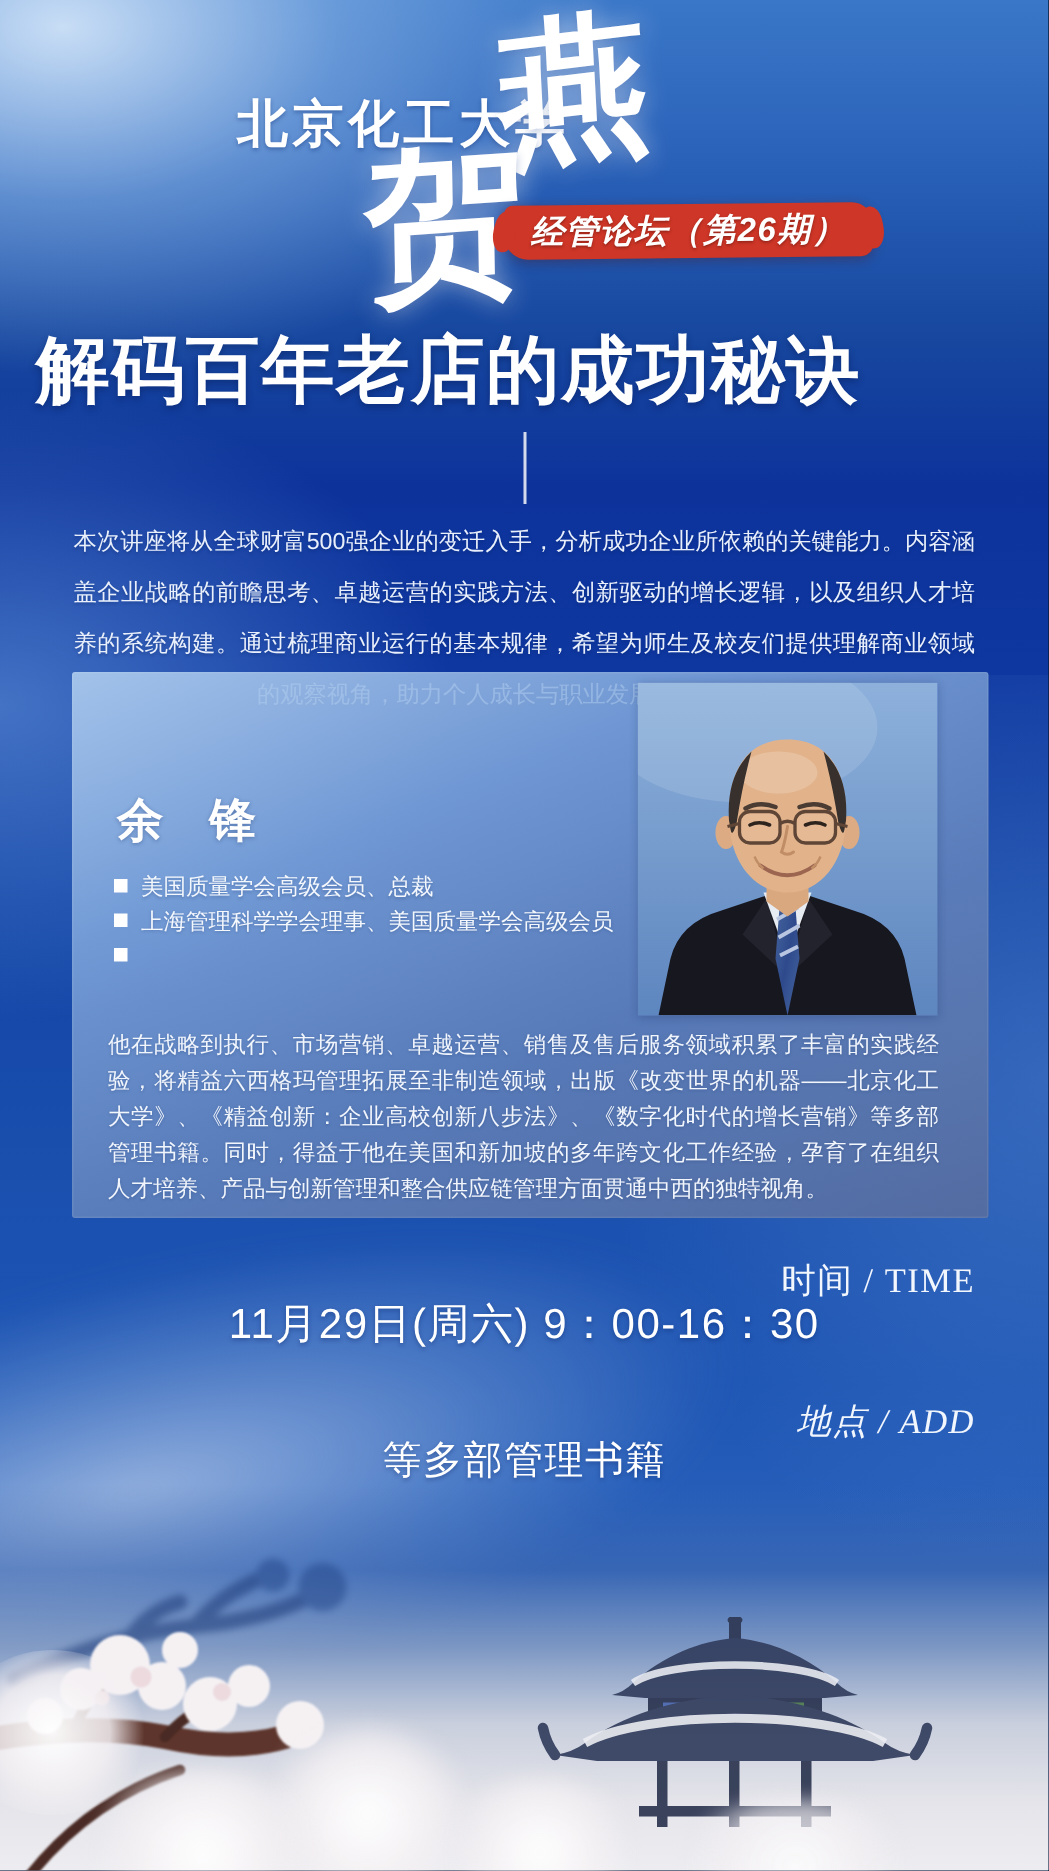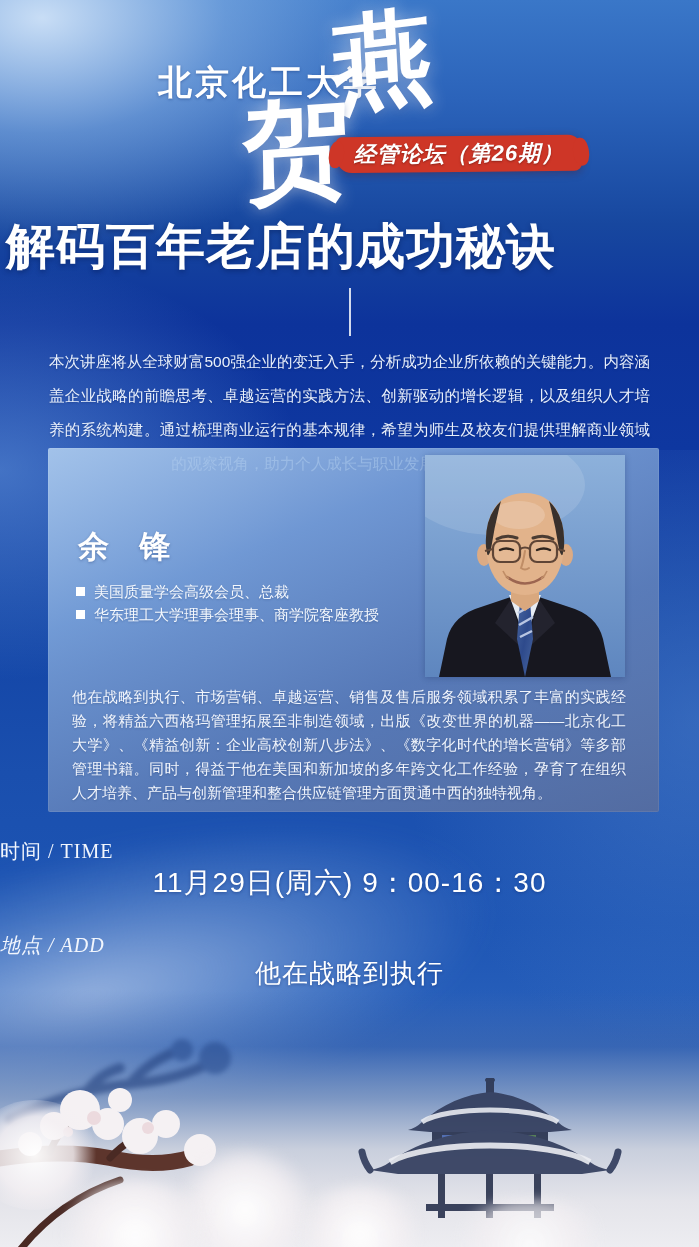--- a/index.html
+++ b/index.html
@@ -58,20 +58,21 @@
     position:relative;z-index:2;display:block;width:100%;text-align:center;
     line-height:36px;font-size:22px;font-weight:bold;font-style:italic;
     letter-spacing:1px;color:#fff;text-shadow:0 1px 2px rgba(80,15,10,.5);
   }
   
   .main-title{
     left:0;top:214px;width:562px;text-align:center;
     font-family:"Liberation Serif","DejaVu Serif",serif;font-weight:bold;
     font-size:49px;letter-spacing:1px;color:#fff;
     text-shadow:0 2px 5px rgba(5,25,80,.45);
+    padding-left:18px;
   }
   .title-divider{left:349px;top:288px;width:2px;height:48px;background:rgba(255,255,255,.82);}
   
   .intro{
     left:49px;top:345px;width:601px;font-size:15.5px;line-height:34px;
     color:#e9f0fb;text-align:justify;text-align-last:center;
     text-shadow:0 1px 2px rgba(10,35,100,.35);
   }
   
   .card{
@@ -88,21 +89,21 @@
   .speaker-titles li{height:23px;line-height:23px;font-size:15px;color:#f4f8fd;
     white-space:nowrap;text-shadow:0 1px 2px rgba(30,55,110,.3);}
   .bullet-sq{display:inline-block;width:9px;height:9px;background:#fff;
     margin-right:9px;vertical-align:1px;}
   .speaker-bio{position:absolute;left:24px;top:237px;width:554px;font-size:15px;
     line-height:24px;color:#f1f5fc;text-align:justify;
     text-shadow:0 1px 2px rgba(30,55,110,.3);}
   .speaker-photo{position:absolute;left:377px;top:7px;width:200px;height:222px;
     overflow:hidden;box-shadow:0 1px 6px rgba(20,40,90,.3);}
   
-  .sched-label{left:0;top:838px;width:650px;text-align:left;font-size:20px;
+  .sched-label{left:0;top:838px;width:650px;text-align:right;font-size:23px;
     letter-spacing:1px;color:#f2f6fd;
     font-family:"Liberation Serif","DejaVu Serif",serif;}
   .time-value{left:0;top:864px;width:699px;text-align:center;font-size:28px;
     letter-spacing:1px;color:#fff;text-shadow:0 1px 3px rgba(10,35,100,.4);}
   .addr-label{top:932px;font-style:italic;}
   .addr-value{left:0;top:956px;width:699px;text-align:center;font-size:26px;
     letter-spacing:1px;color:#fff;text-shadow:0 1px 3px rgba(10,35,100,.4);}
   
   .photo-strip{
     left:0;top:990px;width:699px;height:257px;
@@ -137,21 +138,22 @@
 
   <div class="abs main-title">解码百年老店的成功秘诀</div>
   <div class="abs title-divider"></div>
 
   <div class="abs intro">本次讲座将从全球财富500强企业的变迁入手，分析成功企业所依赖的关键能力。内容涵盖企业战略的前瞻思考、卓越运营的实践方法、创新驱动的增长逻辑，以及组织人才培养的系统构建。通过梳理商业运行的基本规律，希望为师生及校友们提供理解商业领域的观察视角，助力个人成长与职业发展的前期思考。</div>
 
   <div class="abs card">
     <div class="speaker-name">余 锋</div>
     <ul class="speaker-titles">
       <li><span class="bullet-sq"></span><span>美国质量学会高级会员、总裁</span></li>
-      <li><span class="bullet-sq"></span><span>华东理工大学理事会理事、商学院客座教授</span></li>
+      <li><span class="bullet-sq"></span><span>上海管理科学学会理事、美国质量学会高级会员</span></li>
+      <li><span class="bullet-sq"></span></li>
     </ul>
     <div class="speaker-photo">
       <svg width="200" height="222" viewBox="0 0 200 222">
         <defs>
           <linearGradient id="pbg" x1="0" y1="0" x2="0" y2="1">
             <stop offset="0" stop-color="#8db1db"></stop>
               <stop offset="1" stop-color="#5e86bf"></stop>
           </linearGradient>
           <linearGradient id="tieg" x1="0" y1="0" x2="1" y2="1">
             <stop offset="0" stop-color="#47659f"></stop>
@@ -198,21 +200,21 @@
         <path d="M82,122 Q100,135 118,122" stroke="#9c6550" stroke-width="2.6" fill="none" stroke-linecap="round"></path>
         <path d="M78,116 Q80,121 84,124 M122,116 Q120,121 116,124" stroke="#c08d66" stroke-width="1.6" fill="none"></path>
       </svg>
     </div>
     <div class="speaker-bio">他在战略到执行、市场营销、卓越运营、销售及售后服务领域积累了丰富的实践经验，将精益六西格玛管理拓展至非制造领域，出版《改变世界的机器——北京化工大学》、《精益创新：企业高校创新八步法》、《数字化时代的增长营销》等多部管理书籍。同时，得益于他在美国和新加坡的多年跨文化工作经验，孕育了在组织人才培养、产品与创新管理和整合供应链管理方面贯通中西的独特视角。</div>
   </div>
 
   <div class="abs sched-label">时间 / TIME</div>
   <div class="abs time-value">11月29日(周六) 9：00-16：30</div>
   <div class="abs sched-label addr-label">地点 / ADD</div>
-  <div class="abs addr-value">他在战略到执行</div>
+  <div class="abs addr-value">等多部管理书籍</div>
 
   <div class="abs photo-strip"></div>
 
   <svg class="abs branch-silhouette" width="300" height="120" viewBox="0 0 300 120">
     <path d="M10,100 Q70,70 130,64 Q180,60 215,40 M130,64 Q150,40 180,30 M80,82 Q95,55 120,48" stroke="#1c3a78" stroke-width="10" fill="none" stroke-linecap="round"></path>
     <circle cx="215" cy="38" r="16" fill="#274a8c"></circle>
     <circle cx="182" cy="30" r="11" fill="#274a8c"></circle>
   </svg>
 
   <svg class="abs pavilion" width="280" height="150" viewBox="0 0 280 150">

